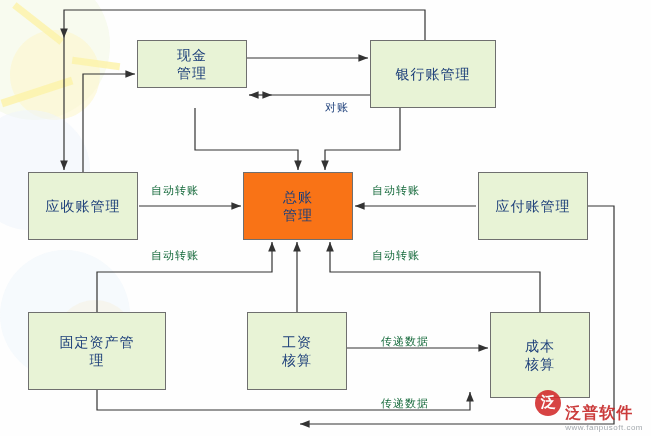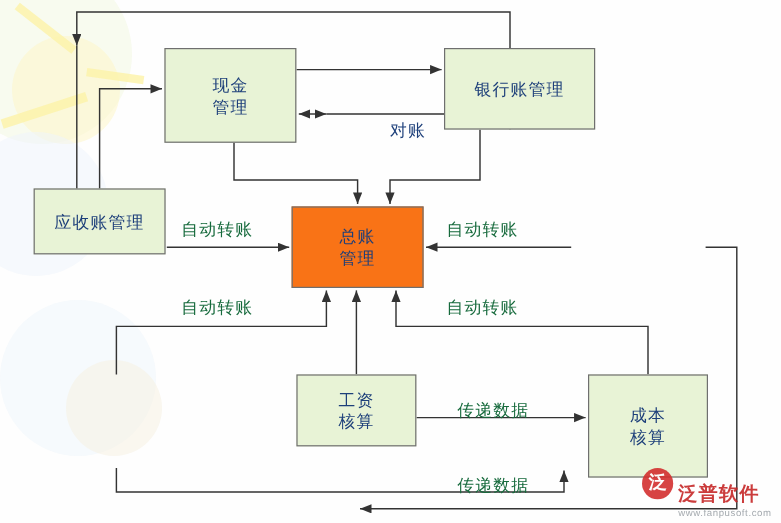--- a/index.html
+++ b/index.html
@@ -34,21 +34,21 @@
     line-height:18px;
     display:flex;
     align-items:center;
     justify-content:center;
     text-align:center;
     letter-spacing:1px;
   }
   .node.accent{background:#f97316;}
   .label{
     position:absolute;
-    font-size:14px;
+    font-size:11px;
     color:#166a3c;
     white-space:nowrap;
     letter-spacing:1px;
     font-family:Liberation Serif, serif;
   }
   .label.blue{color:#1d3f7a;}
   svg.wires{position:absolute;left:0;top:0;width:651px;height:436px;}
   .logo{
     position:absolute;right:8px;bottom:4px;
     display:flex;align-items:center;gap:4px;
@@ -110,41 +110,48 @@
       <path d="M297,312 L297,242"></path>
 
       <path d="M540,312 L540,272 L330,272 L330,242"></path>
 
       <path d="M347,348 L488,348"></path>
 
       <path d="M97,390 L97,410 L470,410 L470,392"></path>
     </g>
   </svg>
 
-  <div class="node" style="left:137px;top:40px;width:110px;height:79px;">
+  <div class="node" style="left:137px;top:40px;width:110px;height:48px;">
     <span style="white-space:pre-line;">现金
 管理</span>
   </div>
 
   <div class="node" style="left:370px;top:40px;width:126px;height:68px;">
     <span style="white-space:pre-line;">银行账管理</span>
   </div>
 
-  <div class="node" style="left:28px;top:157px;width:110px;height:55px;">
+  <div class="node" style="left:28px;top:172px;width:110px;height:68px;">
     <span style="white-space:pre-line;">应收账管理</span>
   </div>
 
   <div class="node accent" style="left:243px;top:172px;width:110px;height:68px;">
     <span style="white-space:pre-line;">总账
 管理</span>
   </div>
 
+  <div class="node" style="left:478px;top:172px;width:110px;height:68px;">
+    <span style="white-space:pre-line;">应付账管理</span>
+  </div>
 
+  <div class="node" style="left:28px;top:312px;width:138px;height:78px;">
+    <span style="white-space:pre-line;">固定资产管
+理</span>
+  </div>
 
-  <div class="node" style="left:247px;top:312px;width:100px;height:60px;">
+  <div class="node" style="left:247px;top:312px;width:100px;height:78px;">
     <span style="white-space:pre-line;">工资
 核算</span>
   </div>
 
   <div class="node" style="left:490px;top:312px;width:100px;height:86px;">
     <span style="white-space:pre-line;">成本
 核算</span>
   </div>
 
   <span class="label blue" style="left:325px;top:100px;">对账</span>

